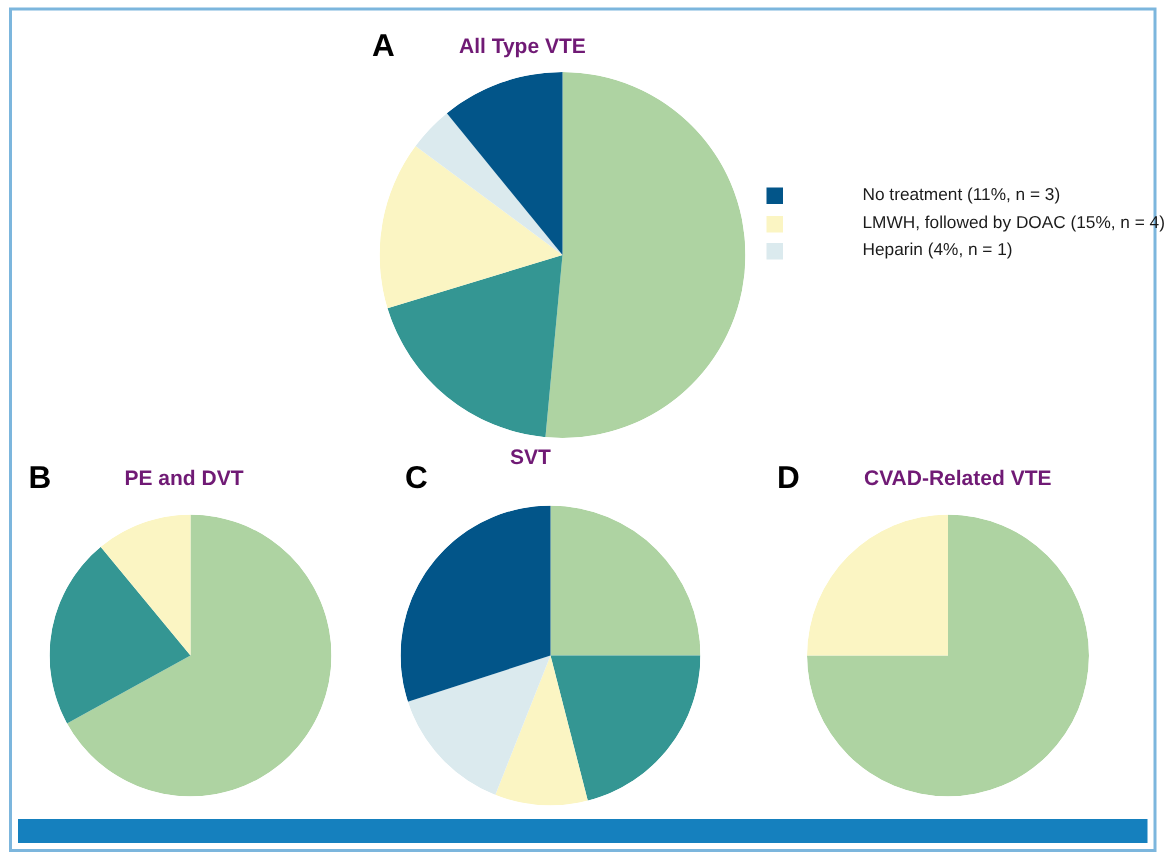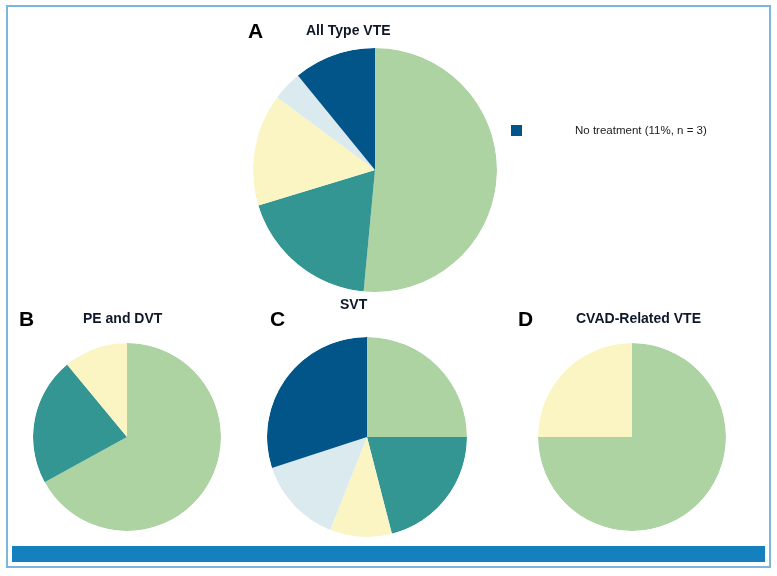--- a/index.html
+++ b/index.html
@@ -46,21 +46,21 @@
     font-weight: bold;
     font-size: 21px;
     color: #000000;
     line-height: 1;
     letter-spacing: 0px;
   }
   .panel-title {
     position: absolute;
     font-weight: bold;
     font-size: 14px;
-    color: #0f172a;
+    color: #701a75;
     line-height: 1;
     white-space: nowrap;
   }
 
   .pie {
     position: absolute;
     border-radius: 50%;
     overflow: hidden;
   }
   .pie svg { display: block; }
@@ -148,16 +148,24 @@
           <path d="M 94 94 L 0.000 94.000 A 94 94 0 0 1 94.000 0.000 Z" fill="#fbf5c3" stroke="none" shape-rendering="geometricPrecision"></path>
         </svg>
       </div>
   </div>
 
   <div id="legend">
       <div class="legend-row">
         <span class="legend-swatch" style="background: rgb(2, 85, 137);"></span>
         <span class="legend-label">No treatment (11%, n = 3)</span>
       </div>
+      <div class="legend-row">
+        <span class="legend-swatch" style="background: rgb(251, 245, 195);"></span>
+        <span class="legend-label">LMWH, followed by DOAC (15%, n = 4)</span>
+      </div>
+      <div class="legend-row">
+        <span class="legend-swatch" style="background: rgb(219, 234, 238);"></span>
+        <span class="legend-label">Heparin (4%, n = 1)</span>
+      </div>
     </div>
 
   <div class="bottom-bar"></div>
 </div>
 
 </body></html>

